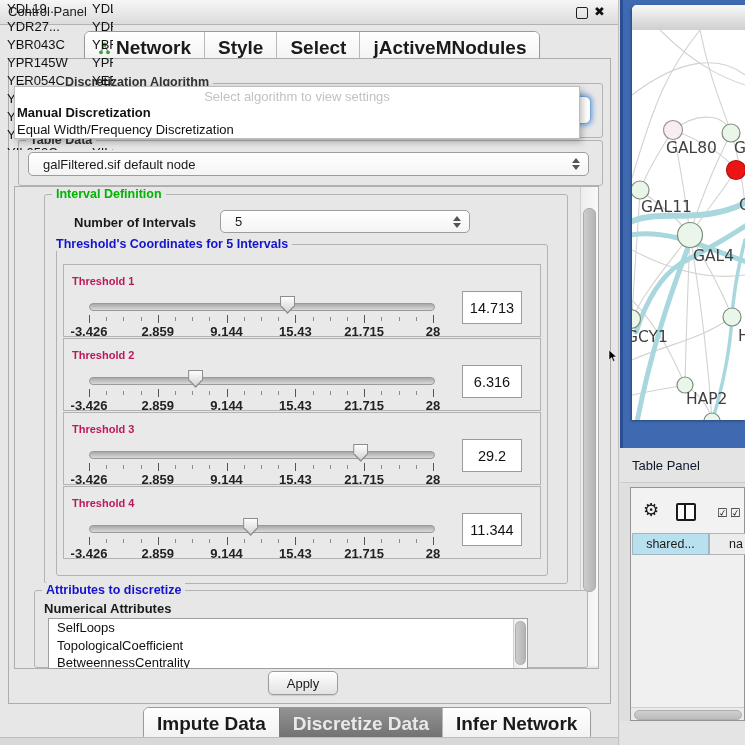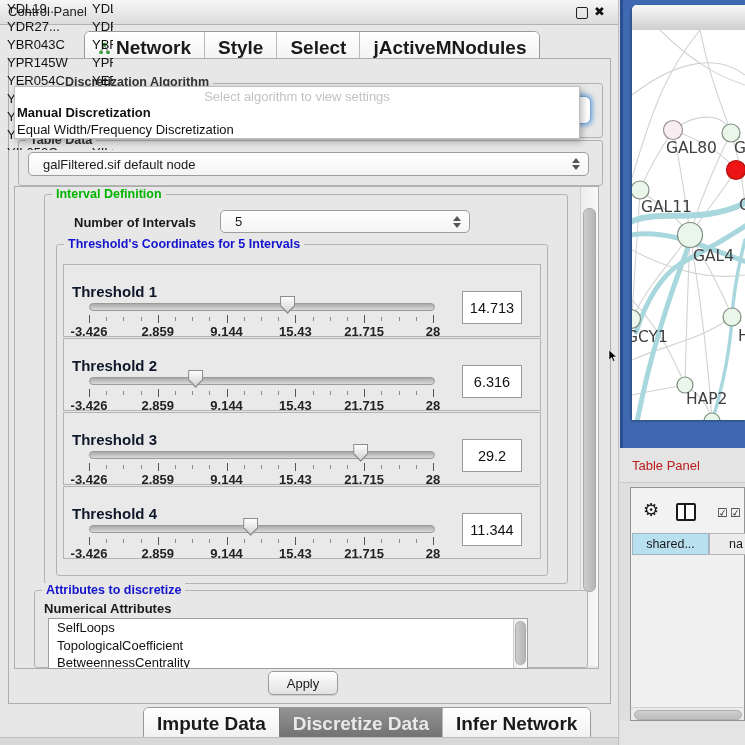--- a/index.html
+++ b/index.html
@@ -47,21 +47,21 @@
   #algo-popup .opt{font-size:13px;padding:1px 2px 0 2px;line-height:16px;color:#111;}
   #algo-popup .opt.bold{font-weight:bold;}
 
   
   #scrollpane{left:14px;top:186px;width:583px;height:481px;border:1px solid #aeaeae;background:#e7e7e7;overflow:hidden;}
   .vscroll-track{position:absolute;background:linear-gradient(90deg,#ededed,#f9f9f9);border-left:1px solid #cfcfcf;}
   .vscroll-thumb{position:absolute;border-radius:6px;background:linear-gradient(90deg,#cdcdcd,#b5b5b5);border:1px solid #ababab;}
 
   
   .th-panel{position:absolute;left:63px;width:476px;height:71px;border:1px solid #b3b3b3;background:#e9e9e9;}
-  .th-name{position:absolute;left:8px;top:18px;font-size:15px;font-weight:bold;color:#0f172a;}
+  .th-name{position:absolute;left:8px;top:10px;font-size:11px;font-weight:bold;color:#be185d;}
   .slider{position:absolute;left:25px;top:30px;width:344px;height:40px;}
   .track{position:absolute;left:0;top:8px;width:344px;height:6px;border:1px solid #9a9a9a;border-radius:4px;
          background:linear-gradient(#a9a9a9,#dadada);}
   .thumb{position:absolute;top:1px;width:15px;height:18px;z-index:2;
          background:#8d8d8d;clip-path:polygon(0 0,100% 0,100% 55%,50% 100%,0 55%);}
   .thumb::after{content:"";position:absolute;left:1px;top:1px;right:1px;bottom:2px;
          background:linear-gradient(#fdfdfd,#d4d4d4);clip-path:polygon(0 0,100% 0,100% 55%,50% 100%,0 55%);}
   .minor-ticks{position:absolute;left:0;top:22px;width:345px;height:4px;
          background:repeating-linear-gradient(90deg,#8a8a8a 0 1px,transparent 1px 17.2px);}
   .major-tick{position:absolute;top:20px;width:1px;height:8px;background:#555;}
@@ -80,21 +80,21 @@
 
   
   #net-frame{left:620px;top:0;width:125px;height:448px;background:#3f6ab2;border-left:3px solid #2a4f96;box-sizing:border-box;}
   #net-window{left:632px;top:5px;width:113px;height:415px;background:#fff;border-radius:5px 0 0 0;
         box-shadow:-1px 1px 3px rgba(0,0,0,.35);}
   #net-titlebar{left:632px;top:5px;width:113px;height:25px;background:linear-gradient(#f8f8f8,#cfcfcf);
         border-bottom:1px solid #9a9a9a;border-radius:5px 0 0 0;}
   #net-canvas{left:632px;top:30px;width:113px;height:390px;background:#fff;overflow:hidden;}
 
   #table-panel-header{left:620px;top:448px;width:125px;height:34px;background:#e4e4e4;border-bottom:1px solid #cacaca;}
-  #table-panel-header .title{position:absolute;left:12px;top:10px;font-size:13px;color:#b91c1c;}
+  #table-panel-header .title{position:absolute;left:12px;top:10px;font-size:13px;color:#0f172a;}
   #table-box{left:630px;top:487px;width:115px;height:234px;border:1px solid #949494;background:#f0f0f0;box-sizing:border-box;}
   #table-toolbar{left:631px;top:488px;width:113px;height:45px;background:#f2f2f2;}
   .tb-gear{position:absolute;left:643px;top:499px;font-family:"DejaVu Sans",sans-serif;font-size:18px;color:#1a1a1a;}
   .tb-col-icon{position:absolute;left:676px;top:503px;width:16px;height:14px;border:2px solid #1a1a1a;border-radius:2px;background:#fff;}
   .tb-col-icon::after{content:"";position:absolute;left:6px;top:0;width:2px;height:14px;background:#1a1a1a;}
   .tb-check{position:absolute;top:506px;font-family:"DejaVu Sans",sans-serif;font-size:12px;color:#1a1a1a;}
   #hdr-row{left:631px;top:533px;width:114px;height:23px;}
   .hdr-cell{position:absolute;top:0;height:22px;border:1px solid #9fb6bf;box-sizing:border-box;
         font-size:12.5px;display:flex;align-items:center;}
   #hdr-c1{left:1px;width:77px;background:#b9e0ef;justify-content:center;}
@@ -180,21 +180,21 @@
     <span class="abs" style="left:74px;top:215px;font-size:13px;font-weight:bold;">Number of Intervals</span>
     <div class="combo" style="left:220px;top:210px;width:250px;height:23px;">
       <span>5</span>
       <span class="spinner">
           <i class="up"></i>
           <i class="dn"></i>
         </span>
     </div>
 
     <div class="grpbox" style="left:56px;top:244px;width:490px;height:330px;"></div>
-    <span class="grp-label blue" style="left:64px;top:237px;">Threshold's Coordinates for 5 Intervals</span>
+    <span class="grp-label blue" style="left:52px;top:237px;">Threshold's Coordinates for 5 Intervals</span>
 
     <div class="th-panel" style="top:264px;">
       <span class="th-name">Threshold 1</span>
       <div class="slider">
         <div class="track"></div>
         <div class="thumb" style="left: calc(57.7197% - 7.5px);"></div>
         <div class="minor-ticks"></div>
         <i class="major-tick" style="left:0%"></i>
           <i class="major-tick" style="left:20%"></i>
           <i class="major-tick" style="left:40%"></i>

